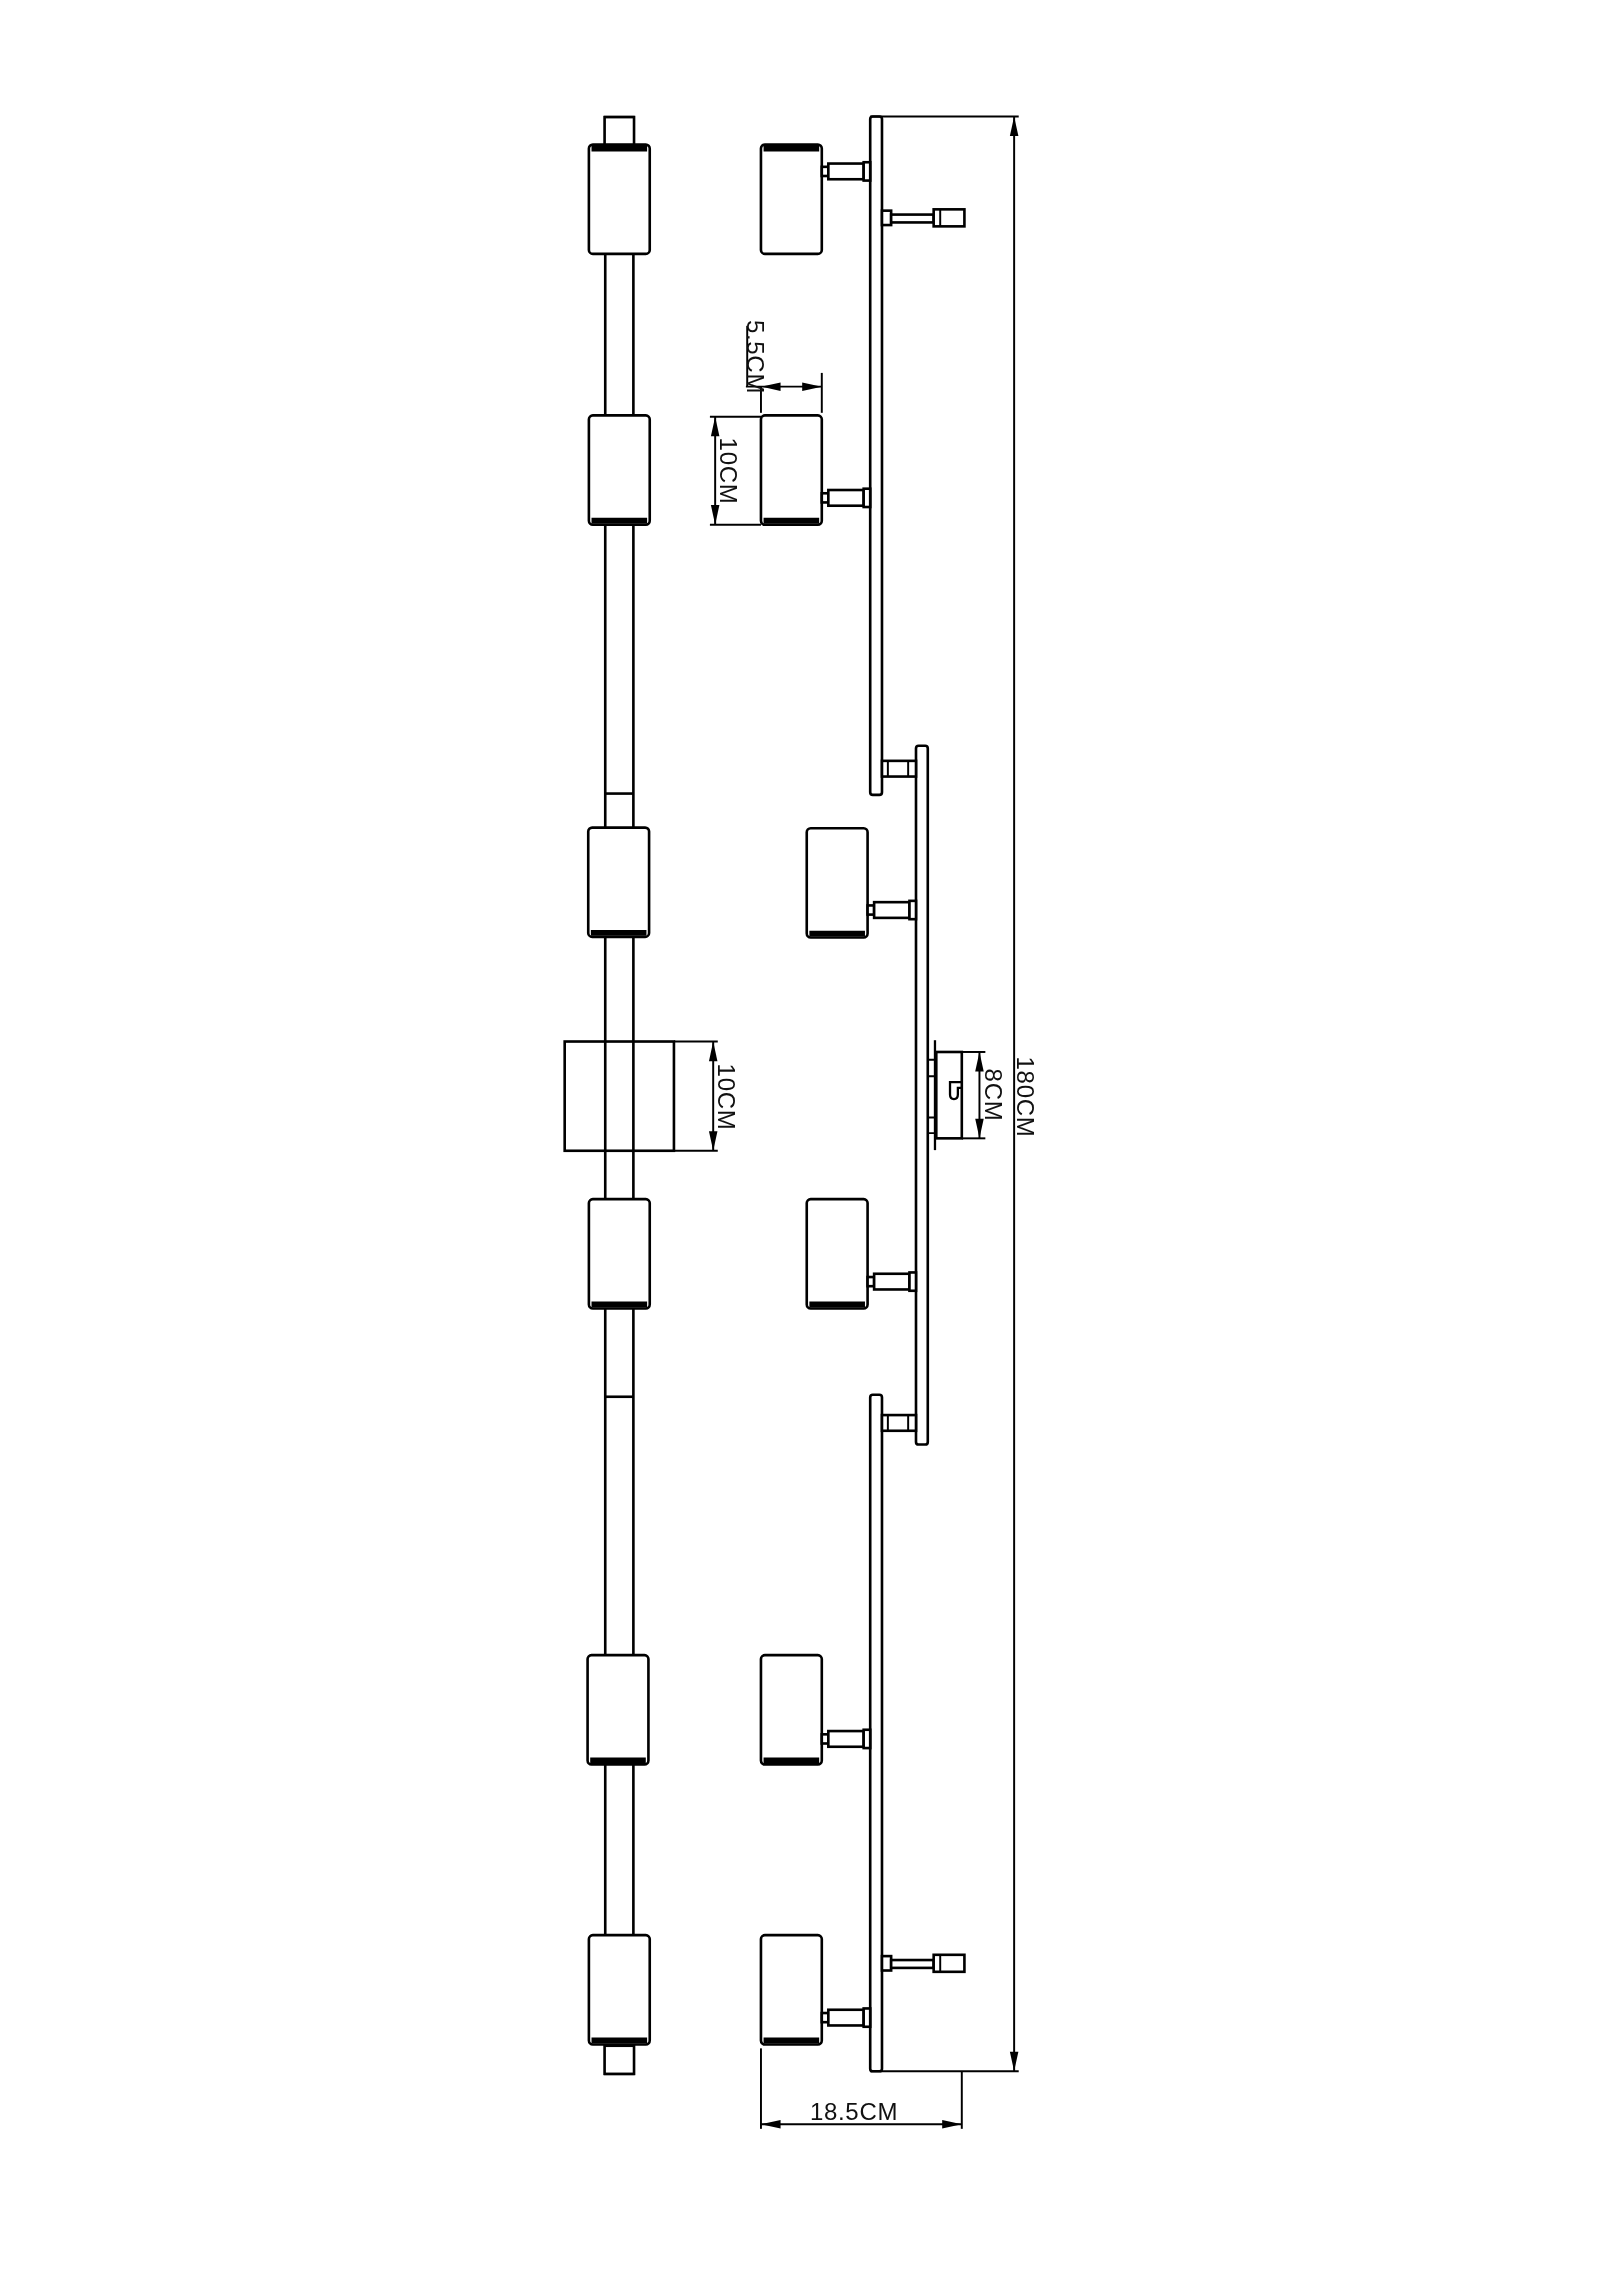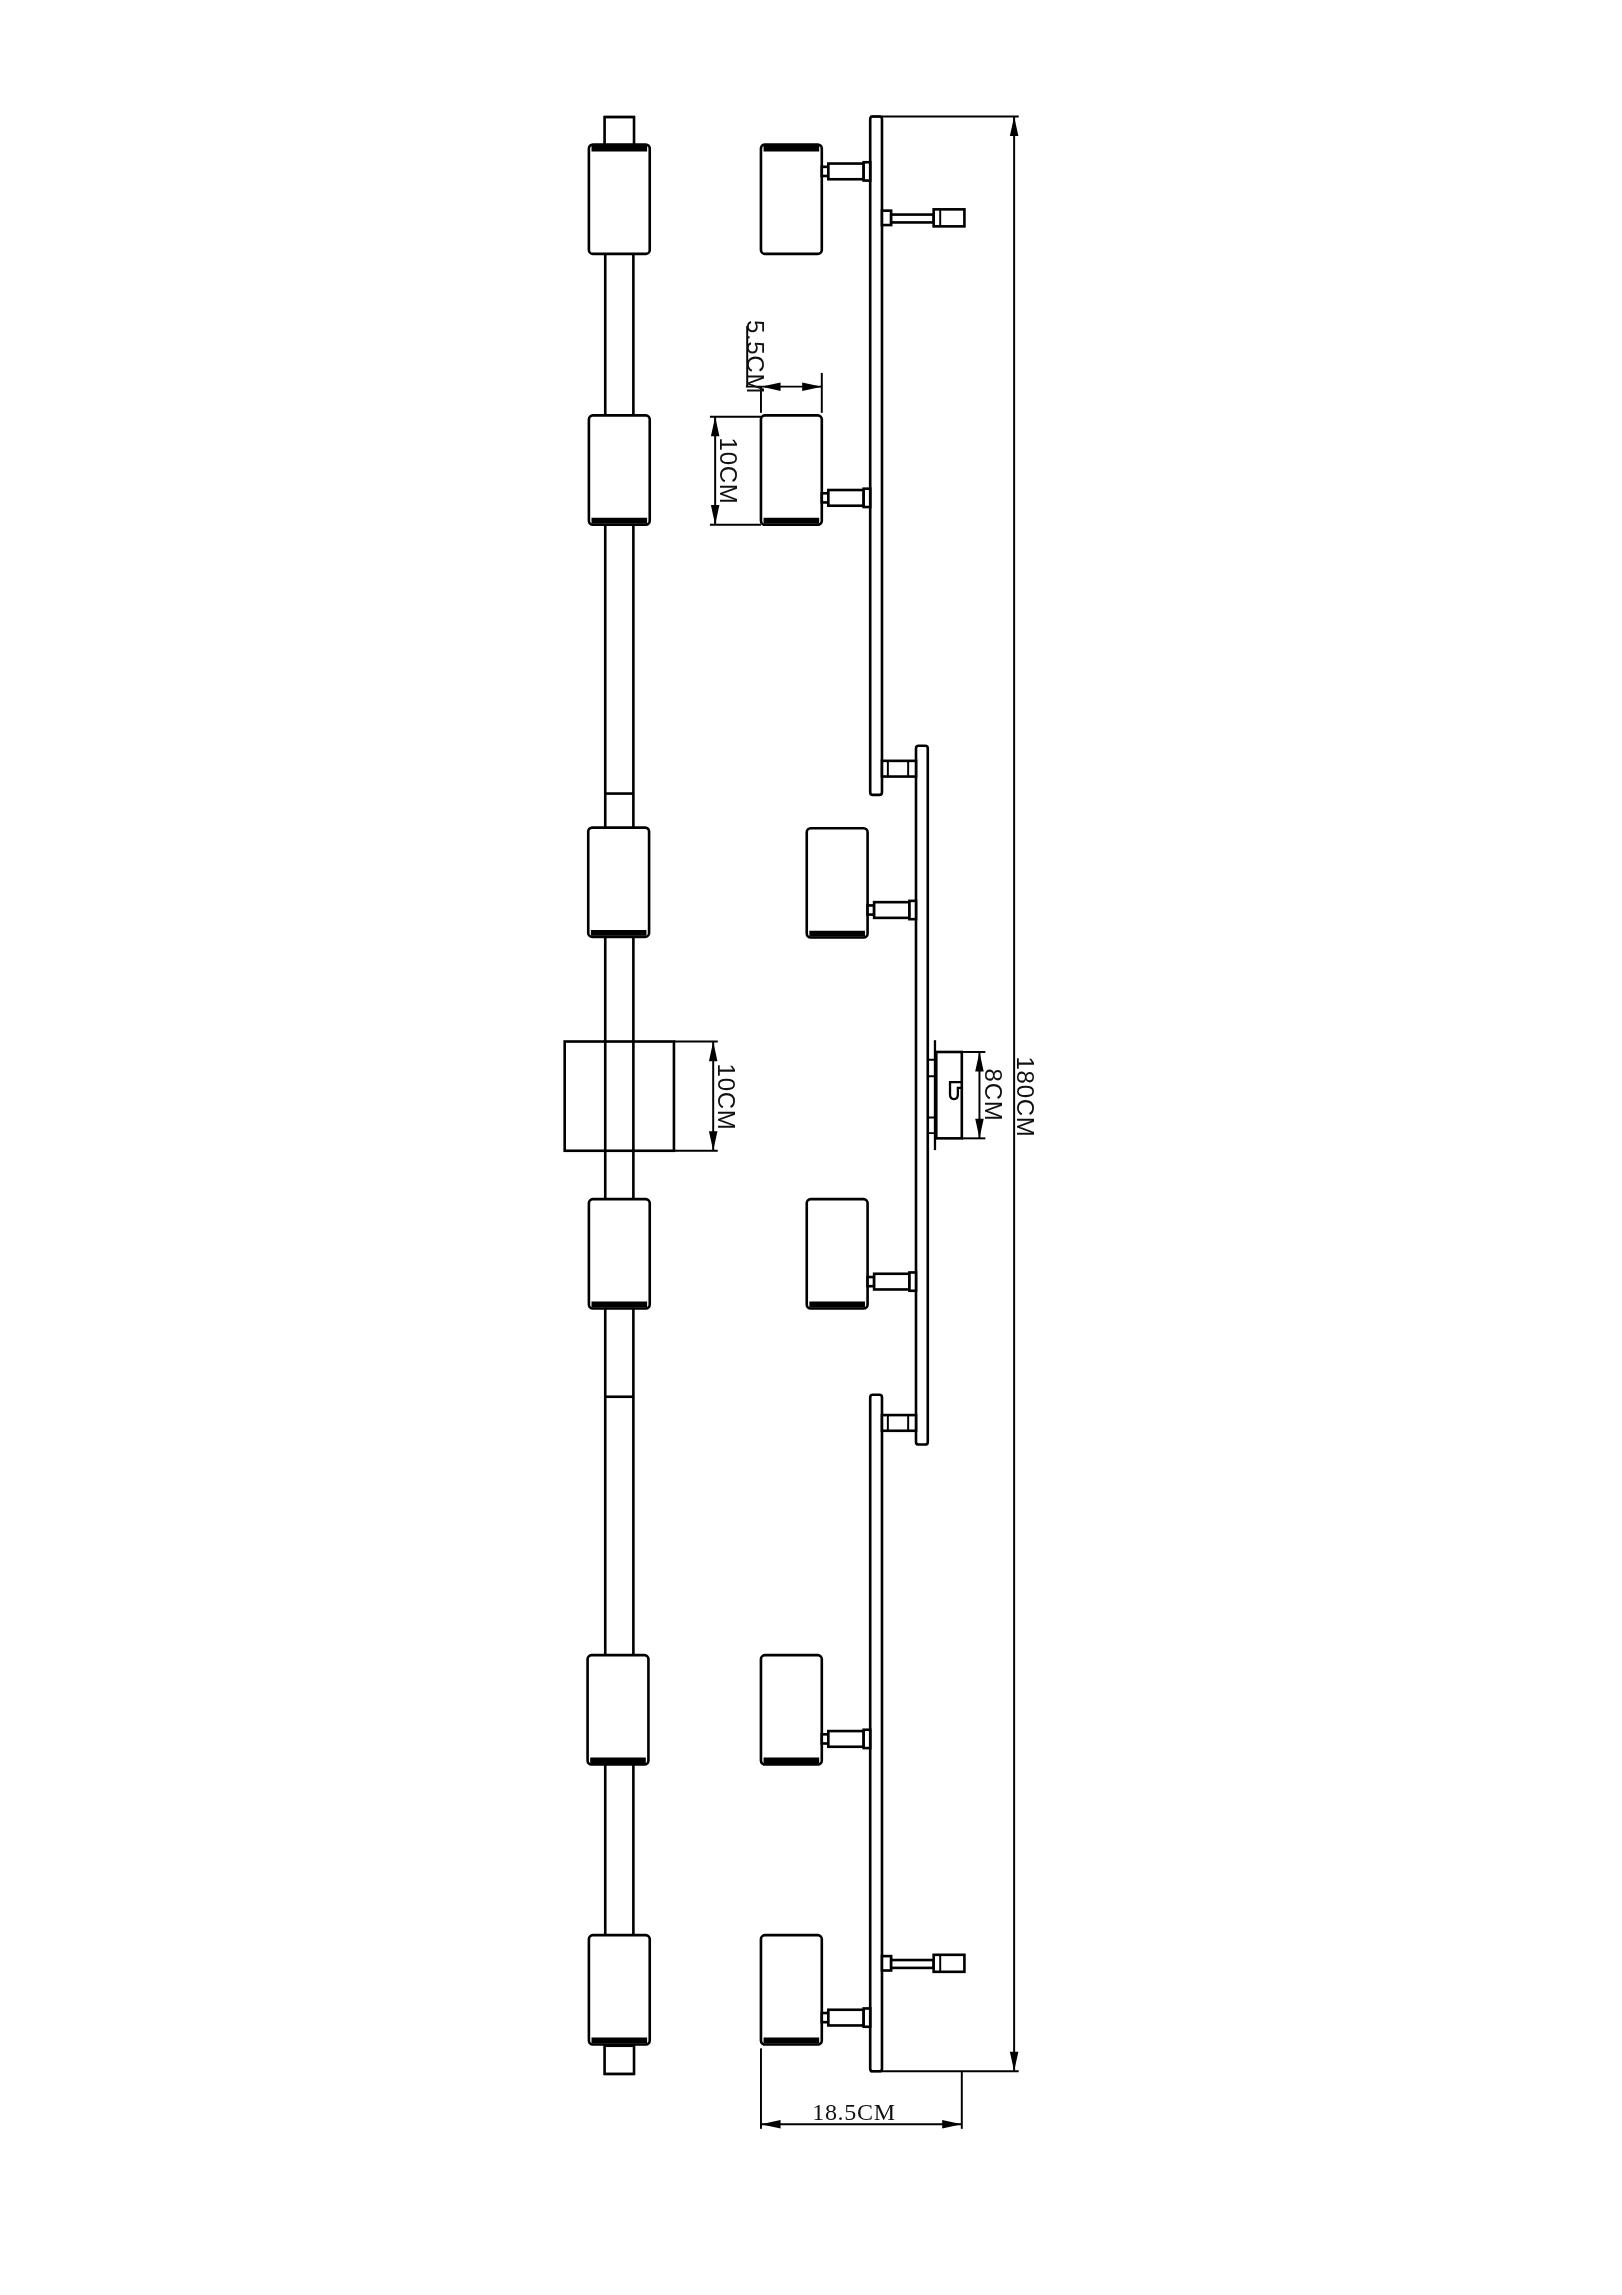--- a/index.html
+++ b/index.html
@@ -201,16 +201,16 @@
   <span class="dim-label vert" style="left:755px;top:357px;">5.5CM</span>
 
   <span class="dim-label vert" style="left:728px;top:471px;">10CM</span>
 
   <span class="dim-label vert" style="left:726px;top:1097px;">10CM</span>
 
   <span class="dim-label vert" style="left:993px;top:1095px;">8CM</span>
 
   <span class="dim-label vert" style="left:1025px;top:1097px;">180CM</span>
 
-  <span class="dim-label" style="left:854px;top:2112px;font-family:Liberation Serif, serif;">18.5CM</span>
+  <span class="dim-label" style="left:854px;top:2112px;">18.5CM</span>
 
 </div>
 
 
 </body></html>

